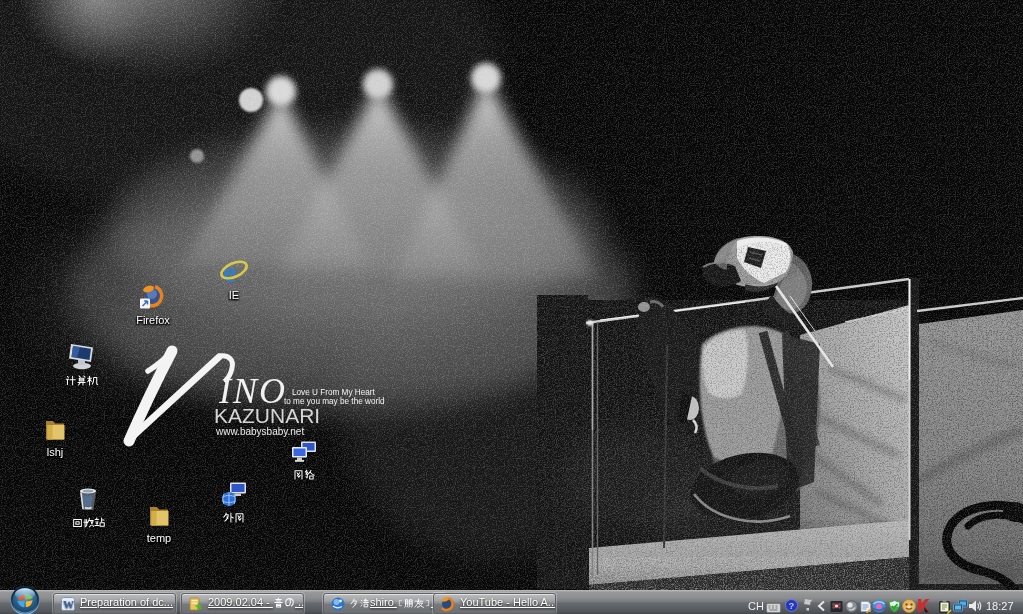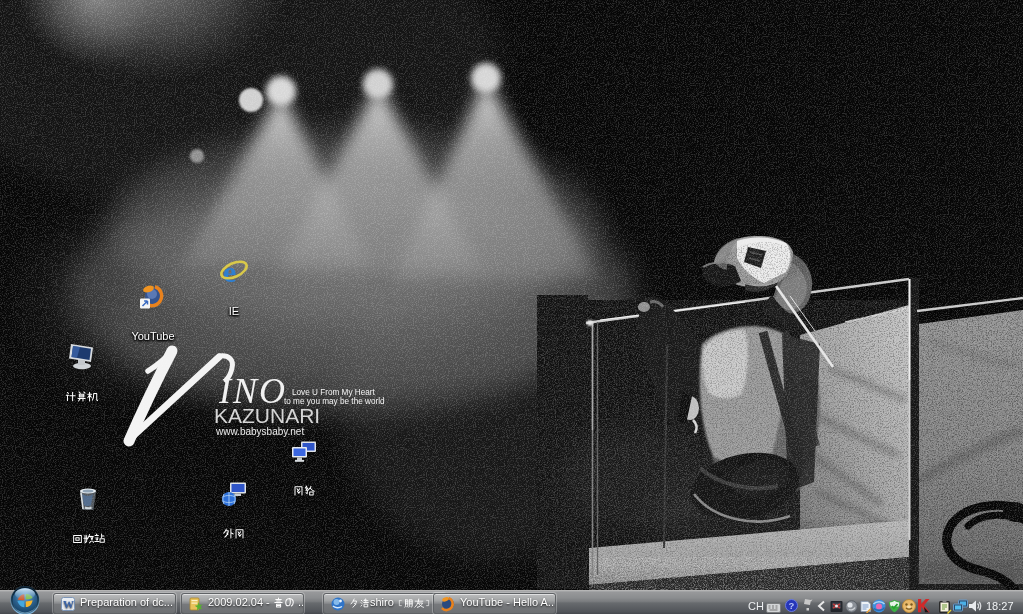--- a/index.html
+++ b/index.html
@@ -1,27 +1,27 @@
 <!DOCTYPE html>
 <html><head><meta charset="utf-8">
 <style>
 html,body{margin:0;padding:0;background:#000;}
 #desk{position:relative;width:1023px;height:614px;overflow:hidden;background:#060606;font-family:"Liberation Sans",sans-serif;}
 #wall{position:absolute;left:0;top:0;}
 .di{position:absolute;text-align:center;color:#fff;font-size:11px;}
-.di .lb{display:block;margin-top:19px;text-shadow:0 1px 2px #000,1px 1px 2px #000,-1px 1px 2px #000;letter-spacing:0px;line-height:11px;}
+.di .lb{display:block;margin-top:3px;text-shadow:0 1px 2px #000,1px 1px 2px #000,-1px 1px 2px #000;letter-spacing:0px;line-height:11px;}
 #tb{position:absolute;left:0;top:590px;width:1023px;height:24px;
 background:linear-gradient(to bottom,#aaabac 0%,#97989a 6%,#8b8d8f 30%,#797b7e 46%,#686b6e 52%,#5d6064 70%,#52555a 90%,#45484d 100%);
 border-top:1px solid #b5b5b5;box-sizing:border-box;}
 .tbtn{position:absolute;top:2px;height:19px;border-radius:3px;
 background:linear-gradient(to bottom,#bcbdbe 0%,#a2a4a5 35%,#85878a 50%,#77797c 55%,#6d7073 100%);
 border:1px solid #5f6265;box-shadow:inset 0 1px 0 rgba(255,255,255,.55),0 0 0 1px rgba(255,255,255,.28);
 color:#fff;font-size:11px;line-height:17px;white-space:nowrap;overflow:hidden;text-shadow:0 1px 2px rgba(0,0,0,.85);}
 .tbtn .ti{position:absolute;left:6px;top:1.5px;}
-.tbtn .tt{position:absolute;left:26px;top:0px;}
+.tbtn .tt{position:absolute;left:26px;top:0px;text-decoration:underline;}
 #tray{position:absolute;left:0;top:4px;width:961px;height:24px;color:#eef0f2;font-size:11px;}
 .tri{position:absolute;top:0px;}
 .cj{width:11px;height:11px;vertical-align:-1.5px;filter:drop-shadow(0 1px 1px #000);}
 .cj path{stroke:#fff;stroke-width:1.1;fill:none;stroke-linecap:round;stroke-linejoin:round;}
 .cjs{width:11px;height:11px;vertical-align:-2px;}
 .cjs path{stroke:#fdfdfd;stroke-width:1.1;fill:none;stroke-linecap:round;stroke-linejoin:round;}
 </style></head>
 <body>
 <div id="desk">
 <svg id="wall" width="1023" height="614" viewBox="0 0 1023 614">
@@ -215,59 +215,75 @@
 
 <div class="di" style="left:117px;top:285px;width:72px;">
 <svg width="28" height="25" viewBox="0 0 28 25">
 <circle cx="15" cy="11" r="9" fill="#35548f"></circle>
 <circle cx="13" cy="9" r="5" fill="#6b89c4" opacity="0.7"></circle>
 <path d="M 16 1.6 A 9.8 9.8 0 1 1 5.6 17.5" stroke="#e8821e" stroke-width="3.4" fill="none"></path>
 <ellipse cx="9.5" cy="4" rx="5.5" ry="3.2" fill="#ef9422" transform="rotate(-18 9.5 4)"></ellipse>
 <rect x="1" y="13.5" width="10" height="10" fill="#f5f5f5" rx="1"></rect>
 <path d="M 3.5 21 L 8.5 16 M 8.5 16 h -3.4 M 8.5 16 v 3.4" stroke="#3a6ac0" stroke-width="1.5" fill="none"></path>
 </svg>
-<span class="lb">YouTube</span>
+<span class="lb">Firefox</span>
 </div>
 
 <div class="di" style="left:45px;top:342px;width:72px;">
 <svg width="30" height="28" viewBox="0 0 30 28">
 <polygon points="5,2 27,5.5 25,20 3,16.5" fill="#d8dce0"></polygon>
 <polygon points="7,4 25,6.8 23.5,18 5.5,15" fill="#1d3a6e"></polygon>
 <polygon points="7,4 14,5 11,15.7 5.5,15" fill="#3d64a8" opacity="0.8"></polygon>
 <ellipse cx="16" cy="24" rx="9" ry="3.2" fill="#cfd3d7"></ellipse>
 <rect x="12" y="18" width="7" height="5" fill="#c3c7cb"></rect>
 </svg>
 <span class="lb"><svg class="cj" viewBox="0 0 12 12">
           <path d="M2.6 1.6 l1.1 1.1 M1.4 4.6 h2.6 M2.7 4.6 v5.8 M8.3 1.4 v9.2 M5.4 5.2 h5.8"></path>
         </svg><svg class="cj" viewBox="0 0 12 12">
           <path d="M3.2 1 l1.4 1.4 M8.4 1 l1.4 1.4 M3.6 3.6 h5 v3 h-5 z M3.6 5.1 h5 M2.2 8.3 h7.8 M4.6 8.3 l-1.8 2.6 M7.6 8.3 v2.6"></path>
         </svg><svg class="cj" viewBox="0 0 12 12">
           <path d="M2.8 1.4 v9.4 M0.8 3.6 h4.2 M2.8 4.4 l-2 3 M2.9 4.4 l1.9 2.4 M7.4 2.6 c0 3.4 -0.4 5.6 -1.6 7.4 M7.4 2.6 h3.2 v6.6 c0 1 0.5 1.2 1.1 0.9"></path>
         </svg></span>
 </div>
 
+<div class="di" style="left:19px;top:417px;width:72px;">
+<svg width="24" height="25" viewBox="0 0 24 25">
+<path d="M3 4 h7 l2 2.5 h9 v16 h-18 z" fill="#a8812e"></path>
+<path d="M4.5 8 h17 v14.5 h-17 z" fill="#e3c468"></path>
+<path d="M4.5 8 h5 v14.5 h-5 z" fill="#cda944" opacity="0.8"></path>
+</svg>
+<span class="lb">lshj</span>
+</div>
 
 <div class="di" style="left:52px;top:486px;width:72px;">
 <svg width="22" height="26" viewBox="0 0 22 26">
 <polygon points="3,5 19,5 16.5,24 5.5,24" fill="#aebbc8" opacity="0.45"></polygon>
 <path d="M5 8 C 8 10 13 11 16 8 L 14 19 C 11 21 8 20 7 19 Z" fill="#54749e" opacity="0.75"></path>
 <ellipse cx="11" cy="5" rx="8" ry="2.6" fill="#e8eef2"></ellipse>
 <ellipse cx="11" cy="5" rx="5.5" ry="1.6" fill="#8fa3b5"></ellipse>
 <path d="M 4 6.5 L 6 23" stroke="#e8eef2" stroke-width="1.6" opacity="0.9" fill="none"></path>
 <path d="M 8 21.5 C 10 22.5 13 22.3 14.5 21.3" stroke="#dde5ea" stroke-width="2" fill="none" opacity="0.9"></path>
 </svg>
 <span class="lb"><svg class="cj" viewBox="0 0 12 12">
           <path d="M1.8 2.6 h8.4 v7.8 h-8.4 z M4.2 5.2 h3.6 v2.6 h-3.6 z"></path>
         </svg><svg class="cj" viewBox="0 0 12 12">
           <path d="M2.2 2.4 v7.2 M1 5.8 h2.6 M4 2.8 v6.6 l-1.8 1.4 M7.2 1.6 c-0.5 2 -1.2 3.2 -2.4 4.8 M6.4 3.8 h4.8 M8.6 4.2 c0.5 2.6 1.5 4.6 2.9 6 M10.8 4.2 c-0.4 3 -1.6 5.2 -3.8 6.6"></path>
         </svg><svg class="cj" viewBox="0 0 12 12">
           <path d="M2.9 1.2 v1.6 M1.2 2.8 h3.6 M2.2 4.8 l0.4 2.8 M4.2 4.6 l-0.4 3 M0.9 9.4 h4.4 M8.3 1.2 v3.6 M8.3 3.2 h2.6 M6.6 6.2 h4.6 v4 h-4.6 z"></path>
         </svg></span>
 </div>
 
+<div class="di" style="left:123px;top:503px;width:72px;">
+<svg width="24" height="25" viewBox="0 0 24 25">
+<path d="M3 4 h7 l2 2.5 h9 v16 h-18 z" fill="#a8812e"></path>
+<path d="M4.5 8 h17 v14.5 h-17 z" fill="#e3c468"></path>
+<path d="M4.5 8 h5 v14.5 h-5 z" fill="#cda944" opacity="0.8"></path>
+</svg>
+<span class="lb">temp</span>
+</div>
 
 <div class="di" style="left:268px;top:440px;width:72px;">
 <svg width="28" height="24" viewBox="0 0 28 24">
 <rect x="11" y="1.5" width="15" height="10.5" rx="1" fill="#dfe3e8"></rect>
 <rect x="12.5" y="3" width="12" height="7.5" fill="#2f55c8"></rect>
 <rect x="2" y="7" width="15" height="10.5" rx="1" fill="#e8ecf0"></rect>
 <rect x="3.5" y="8.5" width="12" height="7.5" fill="#3a66e0"></rect>
 <rect x="7" y="17.5" width="5" height="2.5" fill="#c8ccd0"></rect>
 <rect x="5" y="20" width="9" height="1.8" fill="#d8dce0"></rect>
 </svg>

